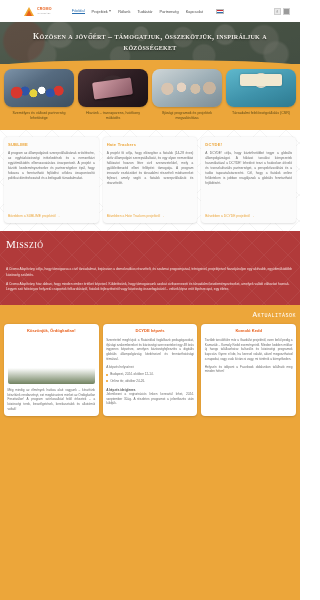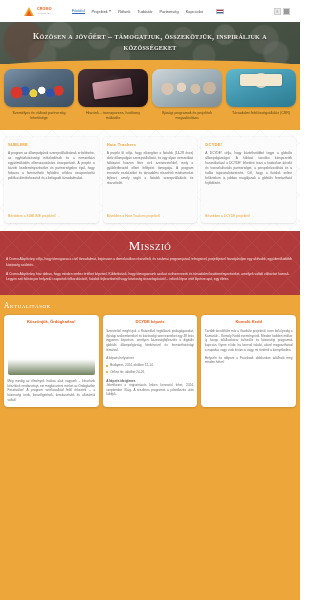--- a/index.html
+++ b/index.html
@@ -260,26 +260,26 @@
   }
   .mission .tri-deco {
     background:
       linear-gradient(45deg, transparent 49.6%, rgba(255,255,255,.07) 49.6% 50.4%, transparent 50.4%),
       linear-gradient(-45deg, transparent 49.6%, rgba(255,255,255,.07) 49.6% 50.4%, transparent 50.4%);
     background-size: 24px 24px;
   }
   .mission-inner { position: relative; z-index: 2; }
   .mission-title {
     font-family: "Liberation Serif", serif;
-    font-size: 13px;
+    font-size: 11px;
     color: #ffffff;
-    text-align: center;
+    text-align: left;
     font-variant: small-caps;
     letter-spacing: .4px;
-    margin-bottom: 3px;
+    margin-bottom: 17px;
   }
   .mission-p {
     font-size: 3.3px;
     line-height: 1.6;
     color: #f6e4e2;
     margin-bottom: 4px;
   }
 
   
   .news {
@@ -290,24 +290,24 @@
     overflow: hidden;
   }
   .news::before {
     content: "";
     position: absolute; top: -5px; left: -10%; right: -10%; height: 9px;
     background: #eca63a;
     border-radius: 50% 50% 0 0 / 100% 100% 0 0;
   }
   .news-title {
     position: relative; z-index: 2;
-    font-family: Liberation Serif, serif;
+    font-family: Liberation Mono, monospace;
     font-size: 7.5px;
     color: #ffffff;
-    text-align: left;
+    text-align: right;
     font-variant: small-caps;
     letter-spacing: .5px;
     margin-bottom: 5px;
   }
   .news-row { display: flex; gap: 4px; position: relative; z-index: 2; align-items: stretch; }
   .news-card {
     flex: 1;
     background: #ffffff;
     border-radius: 4px;
     padding: 4px 3.5px;

